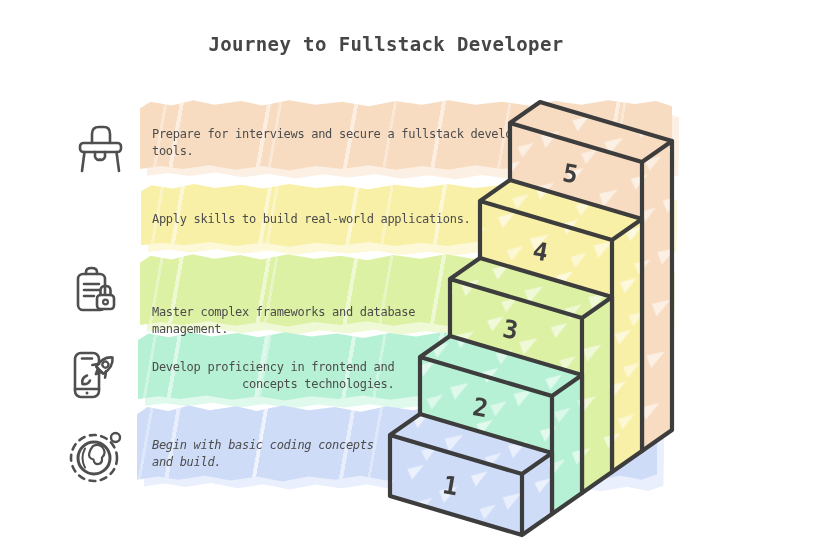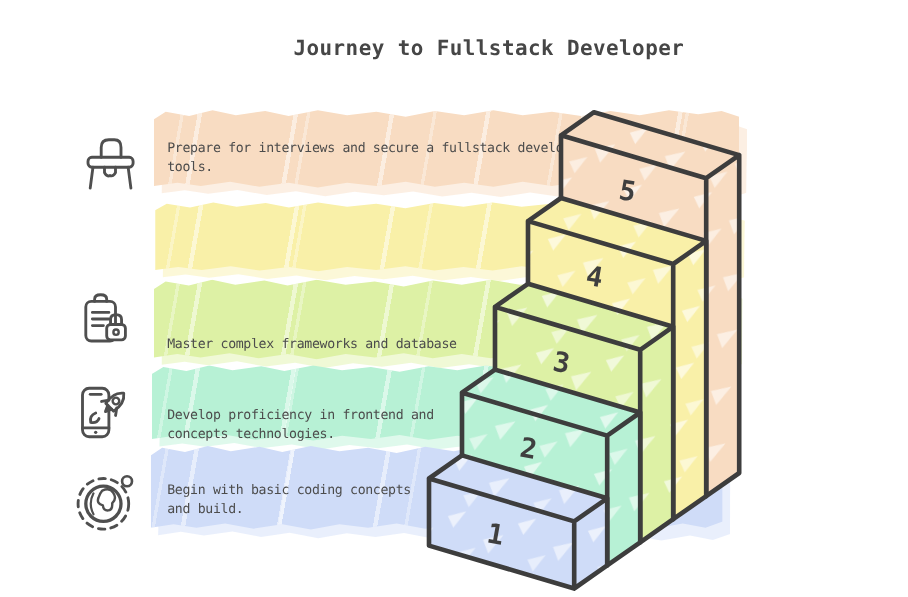--- a/index.html
+++ b/index.html
@@ -1,21 +1,21 @@
 <!DOCTYPE html>
 <html><head>
 <meta charset="utf-8">
 <style>
   html,body{margin:0;padding:0;background:#fff;}
   .canvas{
     position:relative;width:825px;height:543px;background:#ffffff;overflow:hidden;
     font-family:"DejaVu Sans Mono","Liberation Mono",monospace;
   }
   .page-title{
-    position:absolute;left:150px;top:33px;width:472px;text-align:right;
+    position:absolute;left:150px;top:33px;width:472px;text-align:center;
     font-size:19px;font-weight:bold;letter-spacing:.4px;color:#464646;
   }
   
   .band-wrap{position:absolute;}
   .band-under,.band-main{
     position:absolute;inset:0;
     clip-path:polygon(0% 14%,2% 5%,6% 10%,10% 3%,14% 9%,19% 4%,23% 10%,28% 3%,33% 9%,38% 5%,43% 11%,48% 4%,53% 9%,58% 3%,63% 9%,68% 5%,73% 10%,78% 4%,83% 9%,88% 3%,93% 8%,97% 4%,100% 11%,100% 89%,97% 96%,93% 91%,88% 97%,83% 92%,78% 97%,73% 91%,68% 96%,63% 91%,58% 97%,53% 92%,48% 97%,43% 91%,38% 96%,33% 92%,28% 98%,23% 92%,18% 97%,13% 91%,8% 96%,4% 92%,0% 96%);
   }
   .band-under{background-color:var(--c);opacity:.45;transform:translate(7px,9px) rotate(.5deg);}
   .band-main{
@@ -69,28 +69,32 @@
   </div>
   <div class="band-wrap" style="left: 137px; top: 403px; width: 520px; height: 80px; --c: #cfdcf8;">
     <div class="band-under"></div>
     <div class="band-main"></div>
   </div>
 
   <div class="row-text" style="top:126px;">
     <span>Prepare for interviews and secure a fullstack developer</span>
     <span>tools.</span>
   </div>
+  <div class="row-text" style="top:211px;">
+    <span>Apply skills to build real-world applications.</span>
+  </div>
   <div class="row-text" style="top:277px;margin-top:27px;">
     <span>Master complex frameworks and database</span>
+    <span>management.</span>
   </div>
-  <div class="row-text" style="top:369px;">
+  <div class="row-text" style="top:359px;text-align:right;">
     <span>Develop proficiency in frontend and</span>
     <span>concepts technologies.</span>
   </div>
-  <div class="row-text" style="top:437px;">
+  <div class="row-text" style="top:437px;font-style:italic;">
     <span>Begin with basic coding concepts</span>
     <span>and build.</span>
   </div>
 
   <div class="row-icon" style="left:68px;top:117px;">
     <svg width="64" height="64" viewBox="0 0 64 64">
       <path class="ic" d="M24,26 V17 Q24,10 31,10 H36 Q42,10 42,17 V26"></path>
       <rect class="ic" x="12" y="26" width="41" height="9" rx="3.5"></rect>
       <path class="ic" d="M16.5,35 L14,54"></path>
       <path class="ic" d="M48.5,35 L51,54"></path>

